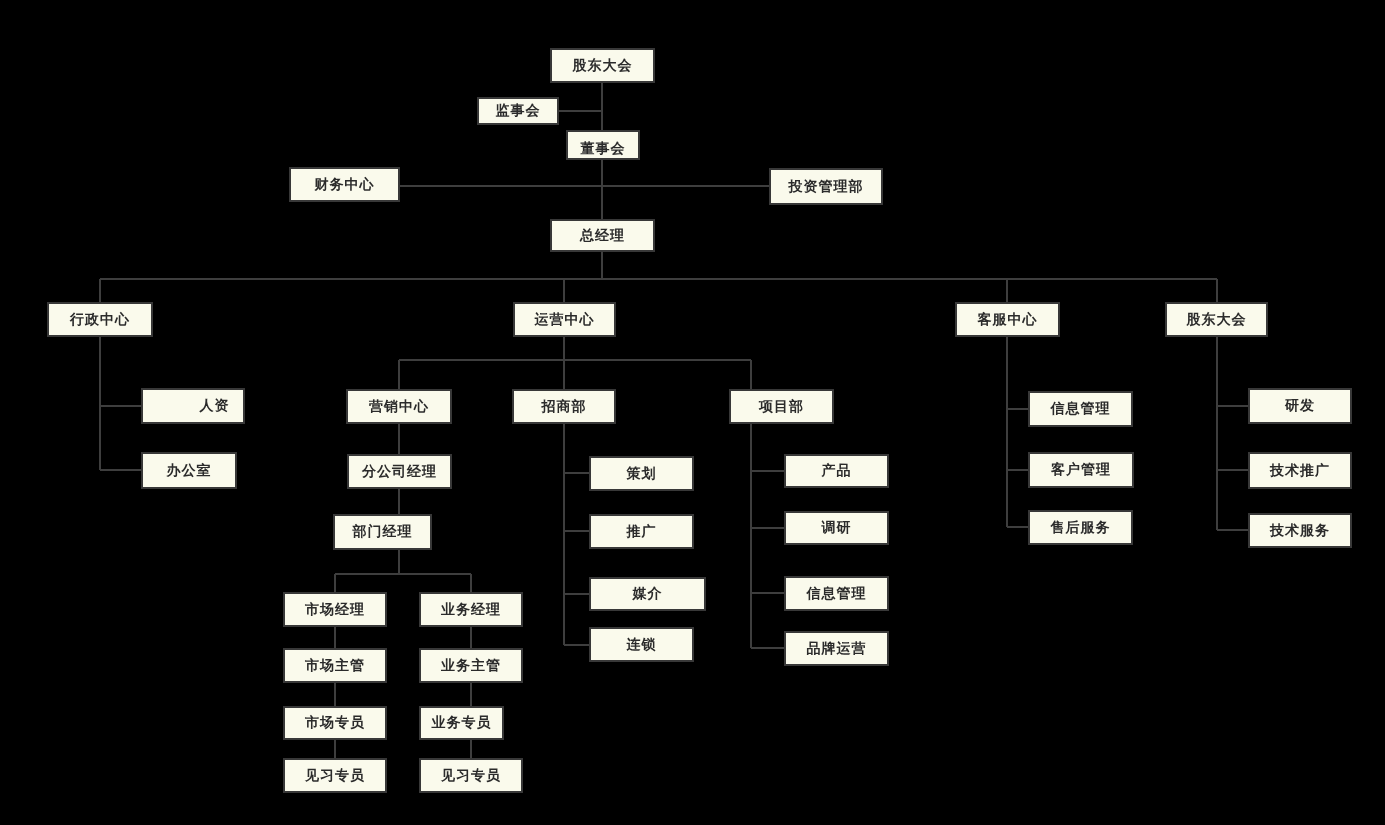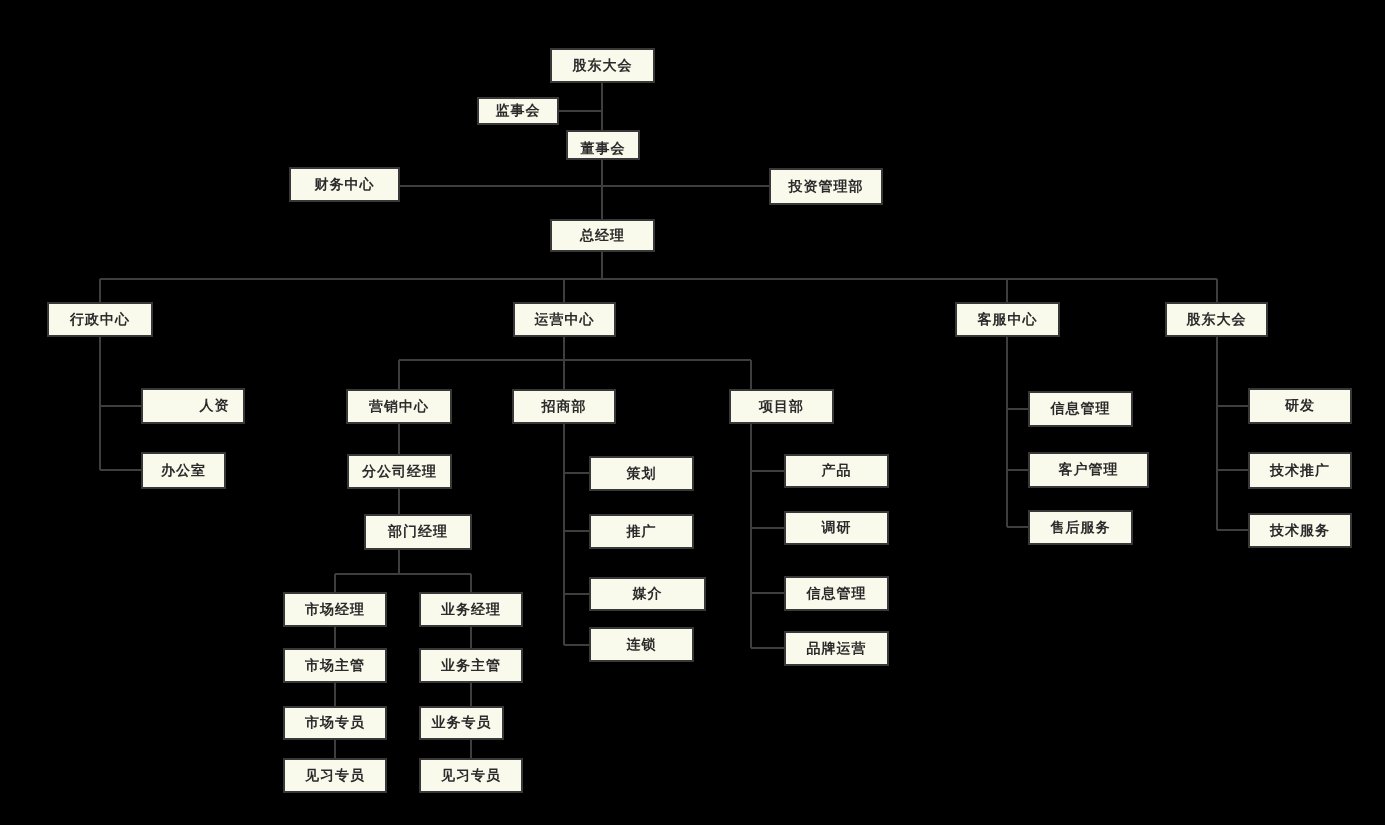--- a/index.html
+++ b/index.html
@@ -116,36 +116,36 @@
     </div>
     <div class="node" style="left: 955px; top: 302px; width: 105px; height: 35px;">
       <span>客服中心</span>
     </div>
     <div class="node" style="left: 1165px; top: 302px; width: 103px; height: 35px;">
       <span>股东大会</span>
     </div>
     <div class="node" style="left: 141px; top: 388px; width: 104px; height: 36px; padding-left: 43px;">
       <span>人资</span>
     </div>
-    <div class="node" style="left: 141px; top: 452px; width: 85px; height: 37px;">
+    <div class="node" style="left: 141px; top: 452px; width: 96px; height: 37px;">
       <span>办公室</span>
     </div>
     <div class="node" style="left: 346px; top: 389px; width: 106px; height: 35px;">
       <span>营销中心</span>
     </div>
     <div class="node" style="left: 512px; top: 389px; width: 104px; height: 35px;">
       <span>招商部</span>
     </div>
     <div class="node" style="left: 698px; top: 389px; width: 105px; height: 35px; margin-left: 31px;">
       <span>项目部</span>
     </div>
     <div class="node" style="left: 347px; top: 454px; width: 105px; height: 35px;">
       <span>分公司经理</span>
     </div>
-    <div class="node" style="left: 364px; top: 514px; width: 108px; height: 36px;">
+    <div class="node" style="left: 333px; top: 514px; width: 99px; height: 36px;">
       <span>部门经理</span>
     </div>
     <div class="node" style="left: 283px; top: 592px; width: 104px; height: 35px;">
       <span>市场经理</span>
     </div>
     <div class="node" style="left: 419px; top: 592px; width: 104px; height: 35px;">
       <span>业务经理</span>
     </div>
     <div class="node" style="left: 283px; top: 648px; width: 104px; height: 35px;">
       <span>市场主管</span>
@@ -185,21 +185,21 @@
     </div>
     <div class="node" style="left: 784px; top: 576px; width: 105px; height: 35px;">
       <span>信息管理</span>
     </div>
     <div class="node" style="left: 784px; top: 631px; width: 105px; height: 35px;">
       <span>品牌运营</span>
     </div>
     <div class="node" style="left: 1028px; top: 391px; width: 105px; height: 36px;">
       <span>信息管理</span>
     </div>
-    <div class="node" style="left: 1028px; top: 452px; width: 121px; height: 36px;">
+    <div class="node" style="left: 1028px; top: 452px; width: 106px; height: 36px;">
       <span>客户管理</span>
     </div>
     <div class="node" style="left: 1028px; top: 510px; width: 105px; height: 35px;">
       <span>售后服务</span>
     </div>
     <div class="node" style="left: 1248px; top: 388px; width: 104px; height: 36px;">
       <span>研发</span>
     </div>
     <div class="node" style="left: 1248px; top: 452px; width: 104px; height: 37px;">
       <span>技术推广</span>

